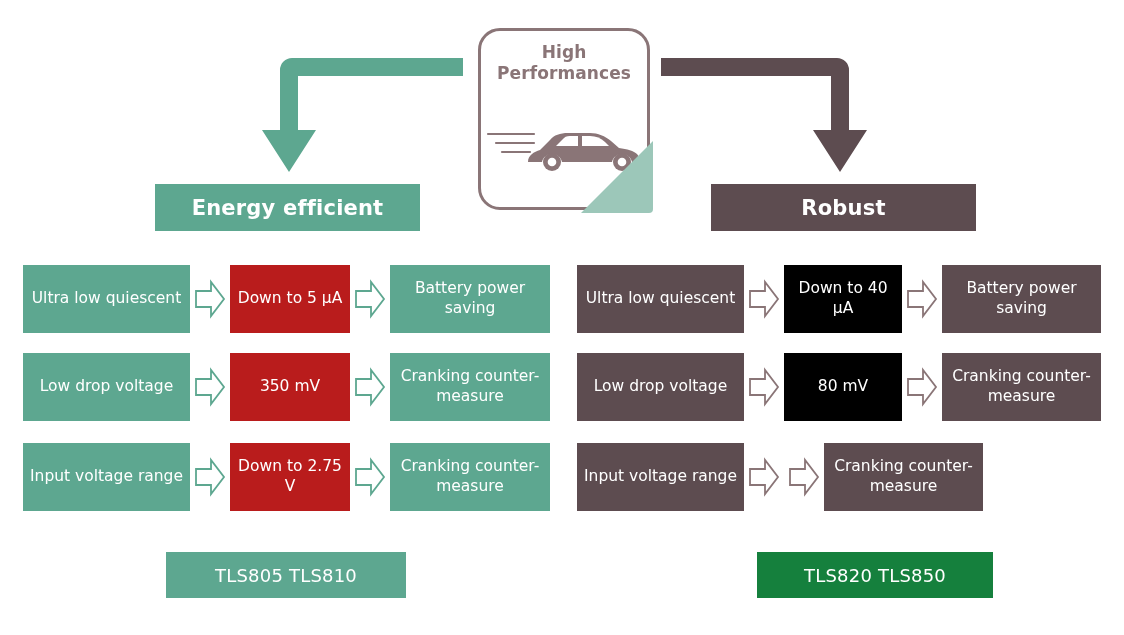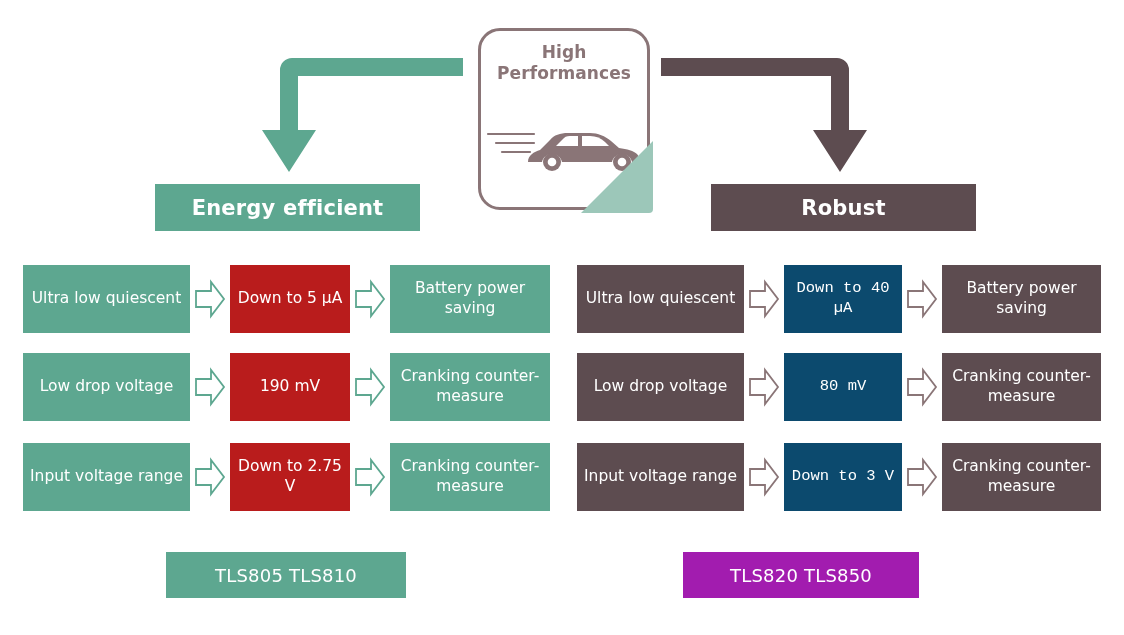--- a/index.html
+++ b/index.html
@@ -66,21 +66,21 @@
     width:40px;flex:0 0 40px;
     display:flex;align-items:center;justify-content:center;
   }
   .chev svg{display:block;}
 
   
   .g-dark{background:#5da790;}
   .g-light{background:#b91c1c;}
   
   .b-dark{background:#5d4c50;}
-  .b-light{background:#0c4a6e;font-family:Liberation Mono, monospace;}
+  .b-light{background:#000000;}
 
   
   .row-l{left:23px;width:527px;}
   .row-l .c1{flex:0 0 167px;}
   .row-l .c2{flex:0 0 120px;}
   .row-l .c3{flex:0 0 160px;}
   
   .row-r{left:577px;width:524px;}
   .row-r .c1{flex:0 0 167px;}
   .row-r .c2{flex:0 0 118px;}
@@ -90,21 +90,21 @@
   .rowy2{top:353px;}
   .rowy3{top:443px;}
 
   
   .tag{
     position:absolute;height:46px;
     display:flex;align-items:center;justify-content:center;
     color:#ffffff;font-size:18px;letter-spacing:.2px;
   }
   .tag-left{left:166px;top:552px;width:240px;background:#5da790;}
-  .tag-right{left:683px;top:552px;width:236px;background:#a21caf;}
+  .tag-right{left:757px;top:552px;width:236px;background:#15803d;}
 </style>
 </head>
 <body>
 
 <div class="stage">
 
   <div class="elbow" style="left:258px;top:52px;width:205px;height:125px;">
     <svg width="205" height="125" viewBox="0 0 205 125">
       <path d="M205 8 H 290 Z" fill="none"></path>
       <path d="M205,6 L34,6 A12,12 0 0 0 22,18 L22,78 L4,78 L31,120 L58,78 L40,78 L40,24 L205,24 Z" fill="#5da790"></path>
@@ -168,21 +168,21 @@
     <div class="cell c3 g-dark">Battery  power saving</div>
   </div>
 
   <div class="row row-l rowy2">
     <div class="cell c1 g-dark">Low drop voltage</div>
     <div class="chev">
       <svg width="32" height="40" viewBox="0 0 32 40">
           <path d="M2,12 L17,12 L17,3 L30,20 L17,37 L17,28 L2,28 Z" fill="#ffffff" stroke="#5da790" stroke-width="1.8"></path>
         </svg>
     </div>
-    <div class="cell c2 g-light">190 mV</div>
+    <div class="cell c2 g-light">350 mV</div>
     <div class="chev">
       <svg width="32" height="40" viewBox="0 0 32 40">
           <path d="M2,12 L17,12 L17,3 L30,20 L17,37 L17,28 L2,28 Z" fill="#ffffff" stroke="#5da790" stroke-width="1.8"></path>
         </svg>
     </div>
     <div class="cell c3 g-dark">Cranking counter-measure</div>
   </div>
 
   <div class="row row-l rowy3">
     <div class="cell c1 g-dark">Input voltage range</div>
@@ -232,21 +232,20 @@
     <div class="cell c3 b-dark">Cranking counter-measure</div>
   </div>
 
   <div class="row row-r rowy3">
     <div class="cell c1 b-dark">Input voltage range</div>
     <div class="chev">
       <svg width="32" height="40" viewBox="0 0 32 40">
           <path d="M2,12 L17,12 L17,3 L30,20 L17,37 L17,28 L2,28 Z" fill="#ffffff" stroke="#8a7577" stroke-width="1.8"></path>
         </svg>
     </div>
-    <div class="cell c2 b-light">Down to 3 V</div>
     <div class="chev">
       <svg width="32" height="40" viewBox="0 0 32 40">
           <path d="M2,12 L17,12 L17,3 L30,20 L17,37 L17,28 L2,28 Z" fill="#ffffff" stroke="#8a7577" stroke-width="1.8"></path>
         </svg>
     </div>
     <div class="cell c3 b-dark">Cranking counter-measure</div>
   </div>
 
   <div class="tag tag-left">TLS805 TLS810</div>
   <div class="tag tag-right">TLS820 TLS850</div>

